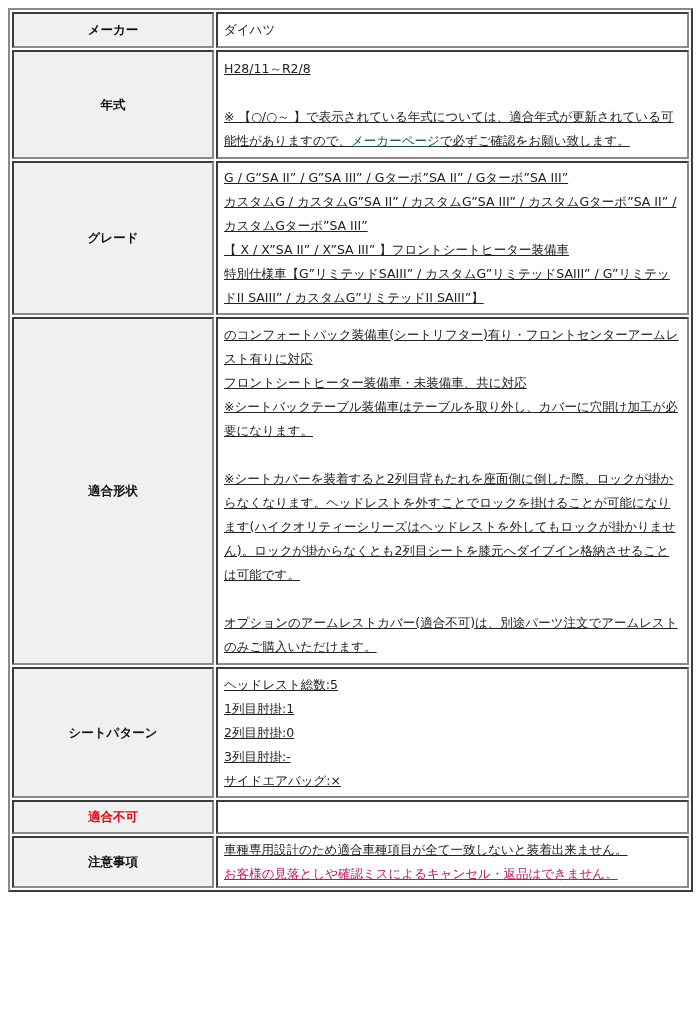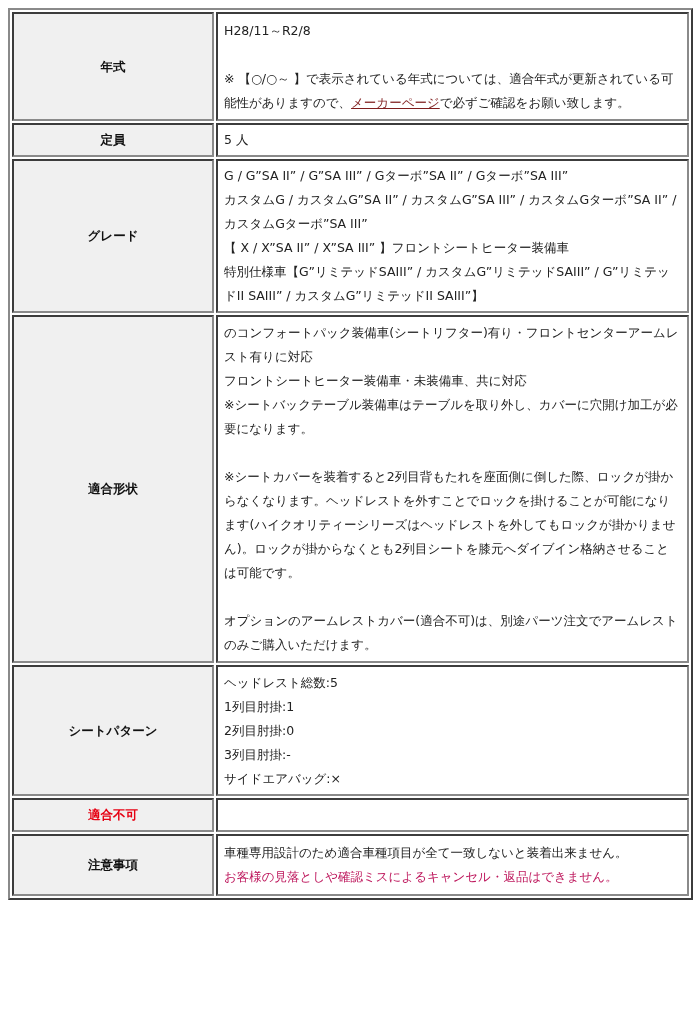--- a/index.html
+++ b/index.html
@@ -46,44 +46,44 @@
     color: #111111;
   }
   .spec-table td.label.alert {
     color: #e60012;
   }
   .spec-table td.value {
     background: #ffffff;
     text-align: left;
     color: #222222;
   }
-  .value .line { display: block; }
+  .value .line { display: block; text-decoration: underline; }
   .value .spacer { display: block; height: 24px; }
   .value a {
-    color: #7f1d1d;
+    color: #14532d;
     text-decoration: underline;
   }
   .value .notice-blue { color: #be185d; }
 </style>
 </head>
 <body>
 
 <table class="spec-table">
   <tbody>
+    <tr style="height:36px;">
+      <td class="label">メーカー</td>
+      <td class="value">ダイハツ</td>
+    </tr>
     <tr style="height:109px;">
       <td class="label">年式</td>
       <td class="value">
         <span class="line">H28/11～R2/8</span>
         <span class="spacer"></span>
         <span class="line"><span>※ 【○/○～ 】で表示されている年式については、適合年式が更新されている可能性がありますので、</span><a href="#">メーカーページ</a><span>で必ずご確認をお願い致します。</span></span>
       </td>
-    </tr>
-    <tr style="height:34px;">
-      <td class="label">定員</td>
-      <td class="value">5 人</td>
     </tr>
     <tr style="height:154px;">
       <td class="label">グレード</td>
       <td class="value">
         <span class="line">G / G”SA II” / G”SA III” / Gターボ”SA II” / Gターボ”SA III”</span>
         <span class="line">カスタムG / カスタムG”SA II” / カスタムG”SA III” / カスタムGターボ”SA II” / カスタムGターボ”SA III”</span>
         <span class="line">【 X / X”SA II” / X”SA III” 】フロントシートヒーター装備車</span>
         <span class="line">特別仕様車【G”リミテッドSAIII” / カスタムG”リミテッドSAIII” / G”リミテッドII SAIII” / カスタムG”リミテッドII SAIII”】</span>
       </td>
     </tr>
@@ -106,21 +106,21 @@
         <span class="line">1列目肘掛:1</span>
         <span class="line">2列目肘掛:0</span>
         <span class="line">3列目肘掛:-</span>
         <span class="line">サイドエアバッグ:×</span>
       </td>
     </tr>
     <tr style="height:34px;">
       <td class="label alert">適合不可</td>
       <td class="value"></td>
     </tr>
-    <tr style="height:62px;">
+    <tr style="height:52px;">
       <td class="label">注意事項</td>
       <td class="value">
         <span class="line">車種専用設計のため適合車種項目が全て一致しないと装着出来ません。</span>
         <span class="line notice-blue">お客様の見落としや確認ミスによるキャンセル・返品はできません。</span>
       </td>
     </tr>
   </tbody>
 </table>
 
 </body></html>

